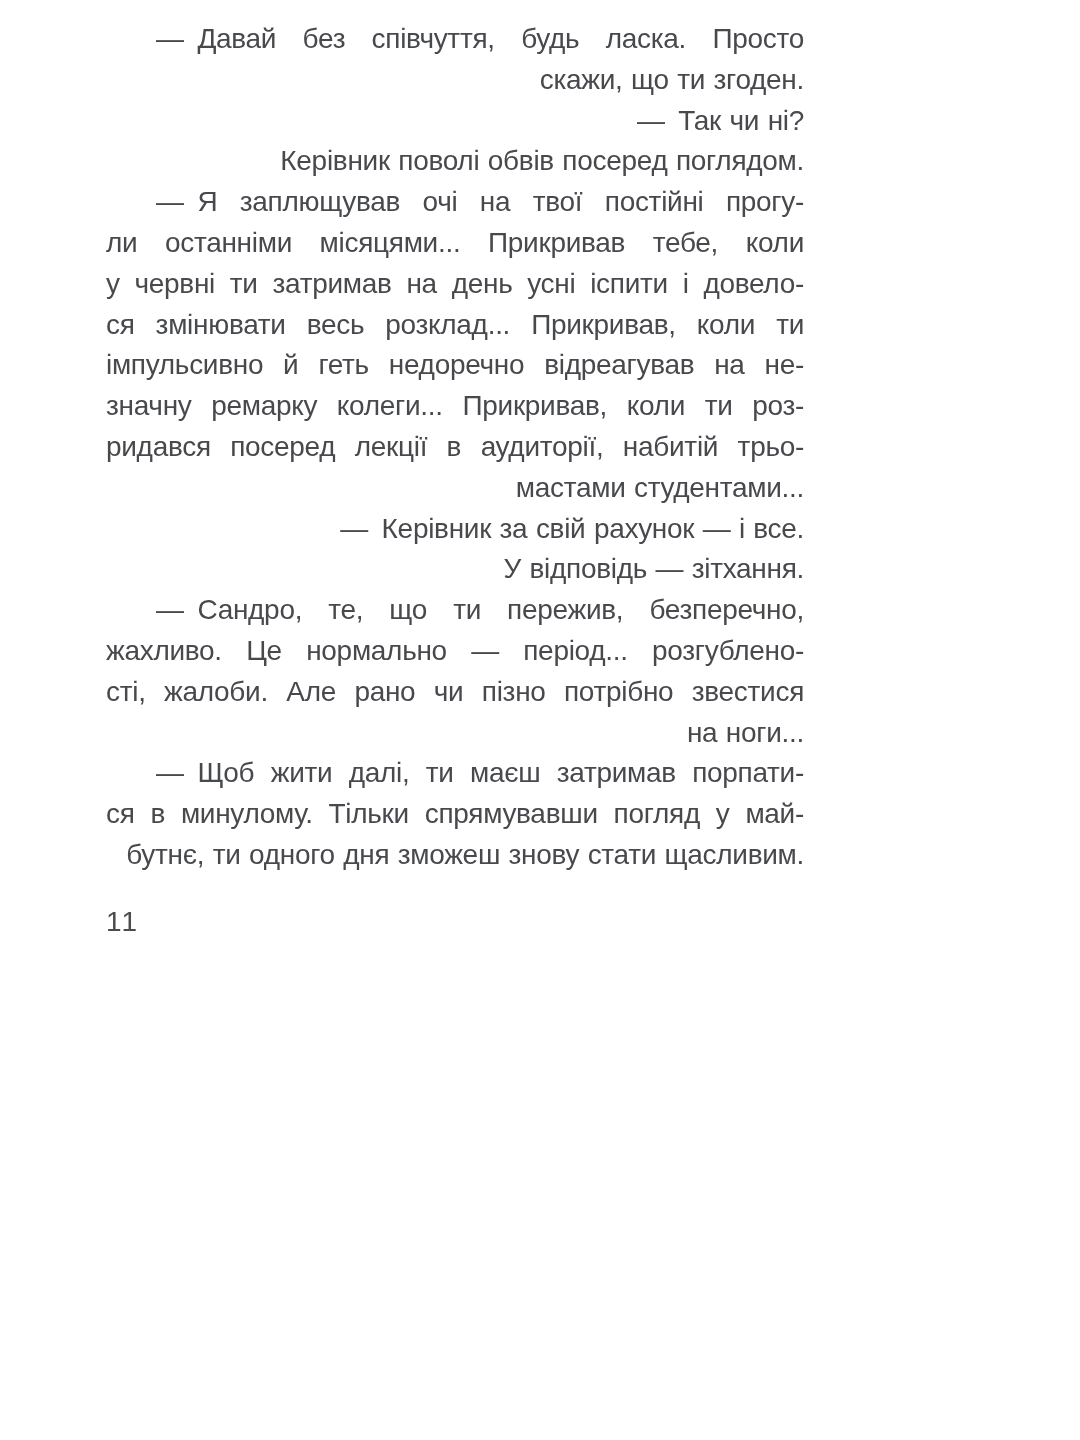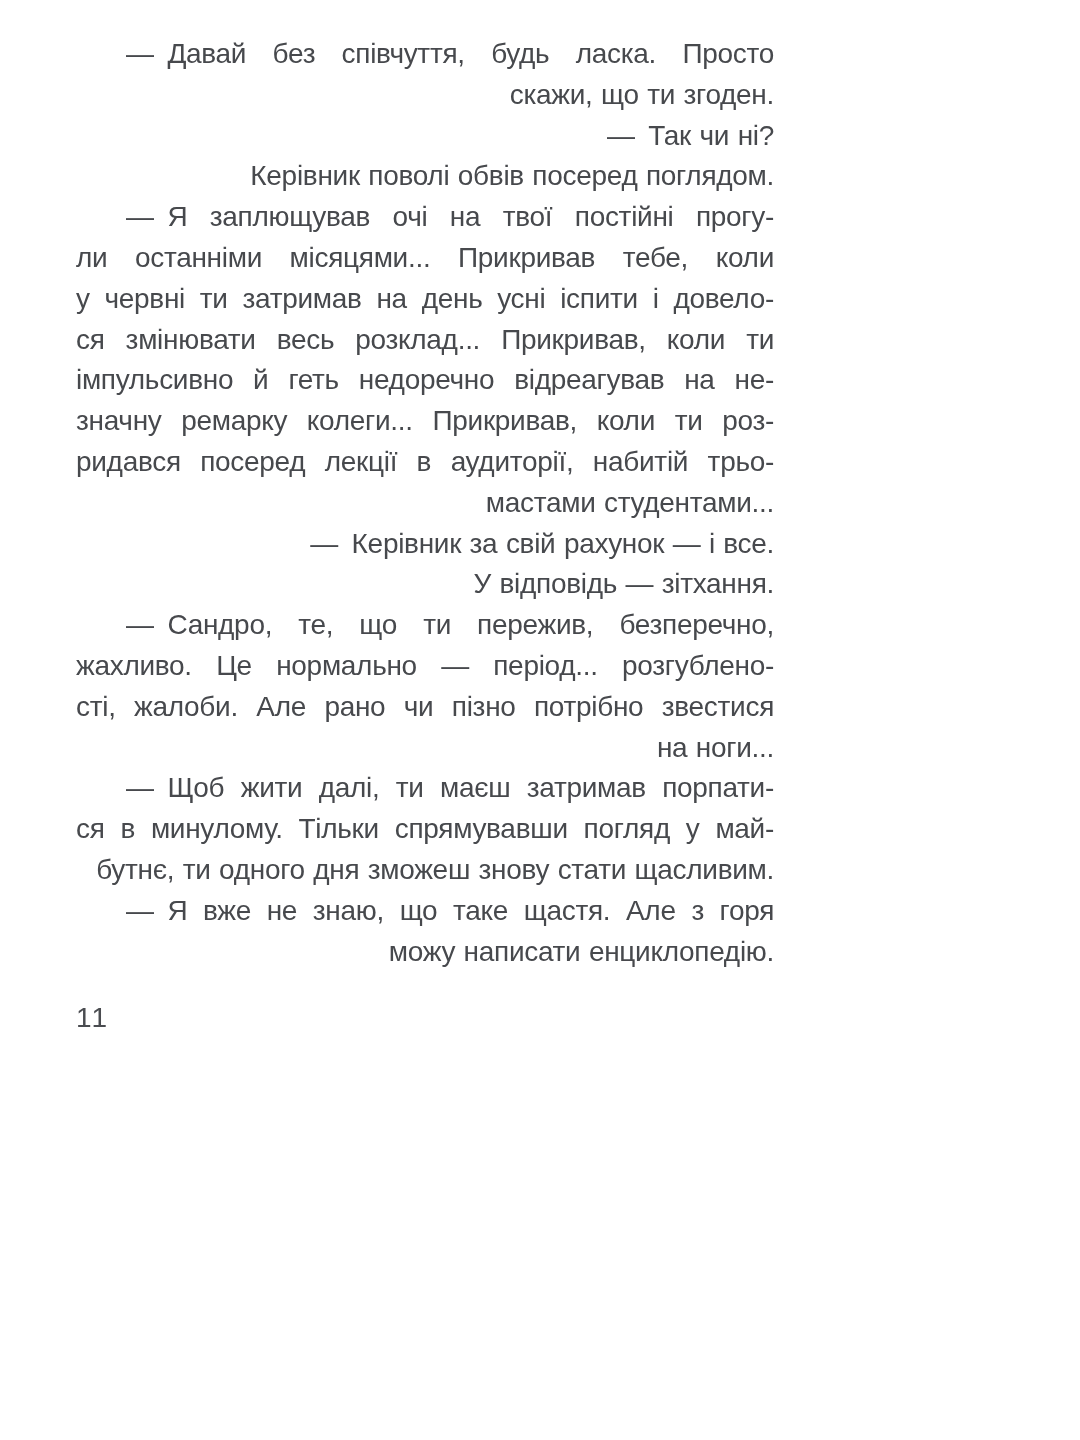--- a/index.html
+++ b/index.html
@@ -9,22 +9,22 @@
   body {
     width: 1080px;
     height: 1440px;
     overflow: hidden;
     background: #ffffff;
     font-family: "Liberation Sans", sans-serif;
   }
   .page {
     box-sizing: content-box;
     width: 698px;
-    margin-left: 76px;
-    padding-top: 34px;
+    margin-left: 106px;
+    padding-top: 19px;
   }
   .text-block { width: 698px; }
   .paragraph { margin: 0; }
   .line {
     font-size: 28px;
     line-height: 40.8px;
     letter-spacing: -0.3px;
     word-spacing: 1px;
     height: 40.8px;
     overflow: visible;
@@ -83,19 +83,15 @@
         <div class="line i j">— Сандро, те, що ти пережив, безперечно,</div>
         <div class="line j">жахливо. Це нормально — період... розгублено-</div>
         <div class="line j">сті, жалоби. Але рано чи пізно потрібно звестися</div>
         <div class="line">на ноги...</div>
       </div>
       <div class="paragraph">
         <div class="line i j">— Щоб жити далі, ти маєш затримав порпати-</div>
         <div class="line j">ся в минулому. Тільки спрямувавши погляд у май-</div>
         <div class="line">бутнє, ти одного дня зможеш знову стати щасливим.</div>
       </div>
-      <div class="paragraph">
-        <div class="line i j">— Я вже не знаю, що таке щастя. Але з горя</div>
-        <div class="line">можу написати енциклопедію.</div>
-      </div>
     </div>
   <div class="page-number" style="color: rgb(74, 76, 80);">11</div>
 </div>
 
 </body></html>

